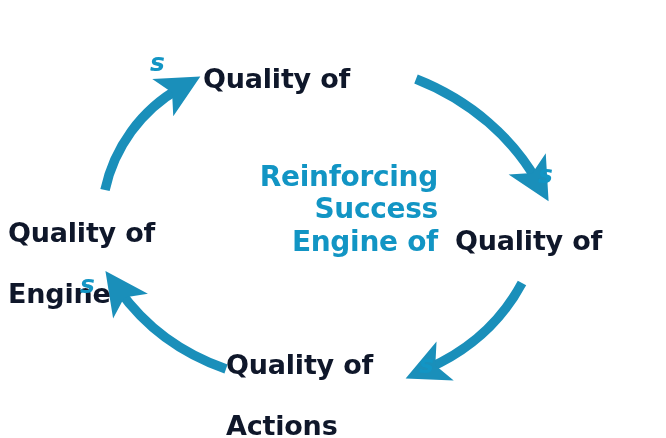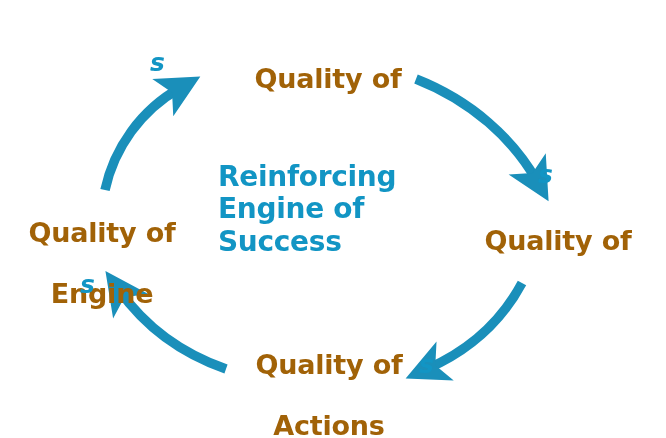--- a/index.html
+++ b/index.html
@@ -20,26 +20,25 @@
   }
   #causal-loop-svg {
     position: absolute;
     left: 0;
     top: 0;
     width: 666px;
     height: 438px;
   }
   .node-label {
     position: absolute;
-    color: #a16207;
+    color: #0f172a;
     font-family: "DejaVu Sans", sans-serif;
     font-weight: 700;
     font-size: 27px;
     line-height: 1.12;
-    text-align: center;
     letter-spacing: -0.2px;
     white-space: pre-line;
     z-index: 3;
   }
   .node-label .lbl-line {
     display: block;
   }
   #node-relationships {
     left: 203px;
     top: 34px;
@@ -58,21 +57,21 @@
   #node-results {
     left: 8px;
     top: 188px;
     width: 188px;
   }
   #center-label {
     position: absolute;
     left: 218px;
     top: 161px;
     width: 220px;
-    text-align: left;
+    text-align: right;
     color: #1295c4;
     font-family: "DejaVu Sans", sans-serif;
     font-weight: 700;
     font-size: 28px;
     line-height: 1.16;
     letter-spacing: -0.3px;
     z-index: 3;
   }
   #center-label .lbl-line {
     display: block;
@@ -135,22 +134,22 @@
     <span class="lbl-line">Actions</span>
   </div>
 
   <div class="node-label" id="node-results">
     <span class="lbl-line">Quality of</span>
     <span class="lbl-line">Engine</span>
   </div>
 
   <div id="center-label">
     <span class="lbl-line">Reinforcing</span>
+    <span class="lbl-line">Success</span>
     <span class="lbl-line">Engine of</span>
-    <span class="lbl-line">Success</span>
   </div>
 
   <div class="s-marker" id="s-top-left">s</div>
   <div class="s-marker" id="s-right">s</div>
   <div class="s-marker" id="s-bottom-right">s</div>
   <div class="s-marker" id="s-bottom-left">s</div>
 
 </div>
 
 </body></html>

